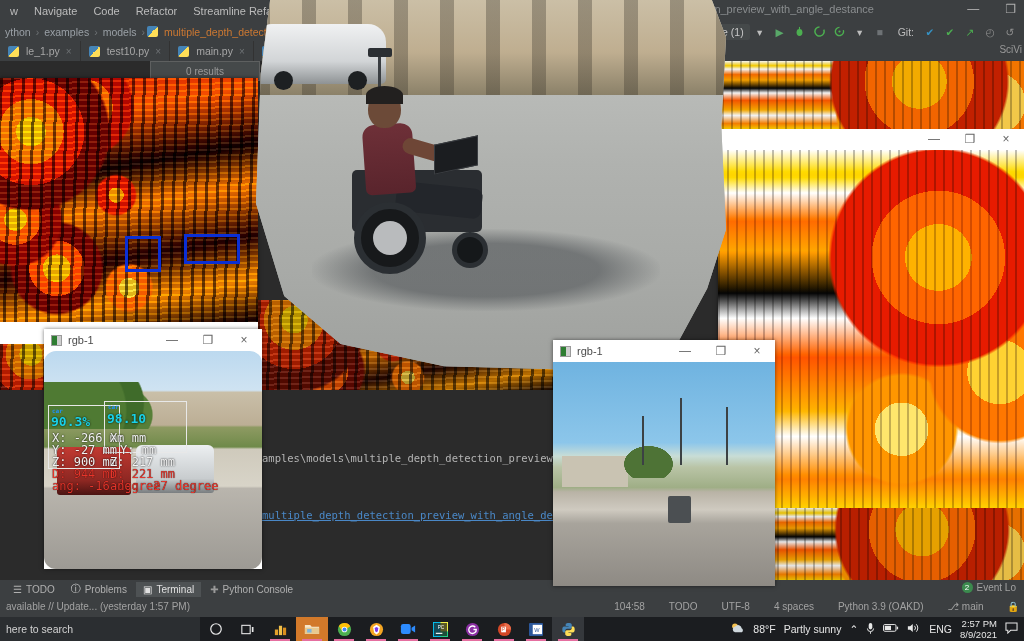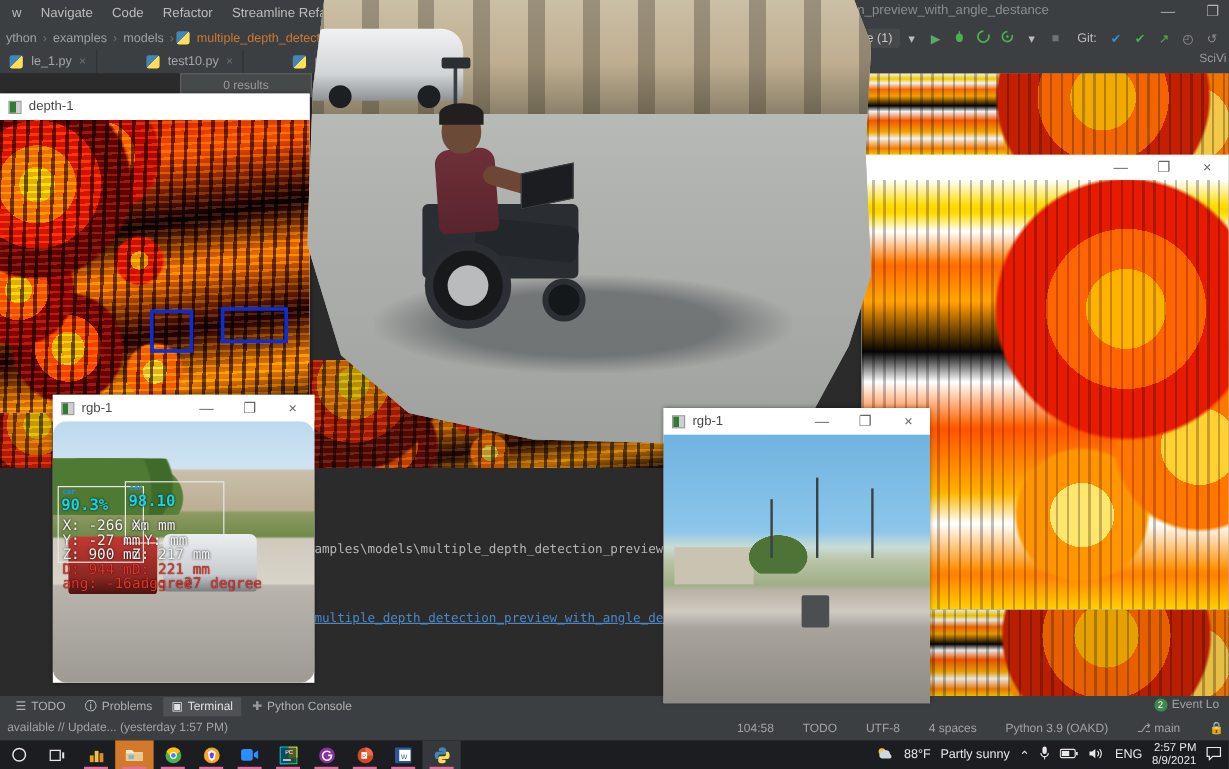--- a/index.html
+++ b/index.html
@@ -41,21 +41,21 @@
   .crumb.sep { color:#6e7275; padding:0 2px;}
   .crumb.active { color:#cc7832; }
   .pyicon {
     display:inline-block; width:11px; height:11px; border-radius:2px;
     background:linear-gradient(135deg,#4584b6 50%, #ffde57 50%);
     vertical-align:-2px; margin-right:3px;
   }
 
   .tabbar {
     position:absolute; left:0; top:41px; width:1024px; height:20px;
-    background:#3c3f41; display:flex; align-items:stretch; font-size:10.5px;gap:33px;
+    background:#3c3f41; display:flex; align-items:stretch; font-size:10.5px;
   }
   .tab { display:flex; align-items:center; gap:4px; padding:0 8px; color:#a6a6a6;
          border-right:1px solid #323232; white-space:nowrap;}
   .tab .x { color:#6e7275; font-size:10px; margin-left:2px;}
 
   .runcfg {
     position:absolute; right:0; top:22px; height:20px;
     display:flex; align-items:center; gap:0px; font-size:10.5px;
     color:#bcbcbc; padding-right:4px; background:#3c3f41;
   }
@@ -508,24 +508,20 @@
         <span>UTF-8</span>
         <span>4 spaces</span>
         <span>Python 3.9 (OAKD)</span>
         <span>⎇ <span>main</span></span>
         <span>🔒</span>
       </span>
     </div>
   </div>
 
   <div class="cvwin" style="left:0px; top:78px; width:258px; height:266px;">
-    <div class="cvbar">
-      <span class="cvicon"></span>
-      <span>depth-1</span>
-    </div>
     <div class="cvbody" style="height:244px;">
       <div class="depthmap-left"></div>
       <div class="bbox" style="left:125px; top:158px; width:36px; height:36px;"></div>
       <div class="bbox" style="left:184px; top:156px; width:56px; height:30px;"></div>
     </div>
   </div>
 
   <div style="position:absolute; left:0px; top:344px; width:258px; height:46px; overflow:hidden;">
     <div class="depthmap-left" style="filter:saturate(1.2) brightness(.9)"></div>
   </div>
@@ -632,20 +628,23 @@
         <div class="bush"></div>
         <div class="pole" style="left:57%; top:16%; height:30%;"></div>
         <div class="pole" style="left:78%; top:20%; height:26%;"></div>
         <div class="pole" style="left:40%; top:24%; height:22%;"></div>
         <div class="chair"></div>
       </div>
     </div>
   </div>
 
   <div class="taskbar">
+    <div class="tb-search">
+      <span>here to search</span>
+    </div>
     <div class="tb-icons">
       <div class="tb-ico">
         <svg width="14" height="14" viewBox="0 0 16 16">
             <circle cx="8" cy="8" r="6" fill="none" stroke="#e8e8e8" stroke-width="1.4"></circle>
           </svg>
       </div>
       <div class="tb-ico">
         <svg width="15" height="13" viewBox="0 0 18 14">
             <rect x="1" y="2" width="10" height="10" fill="none" stroke="#e8e8e8" stroke-width="1.3"></rect>
             <rect x="13" y="4" width="2" height="6" fill="#e8e8e8"></rect>

